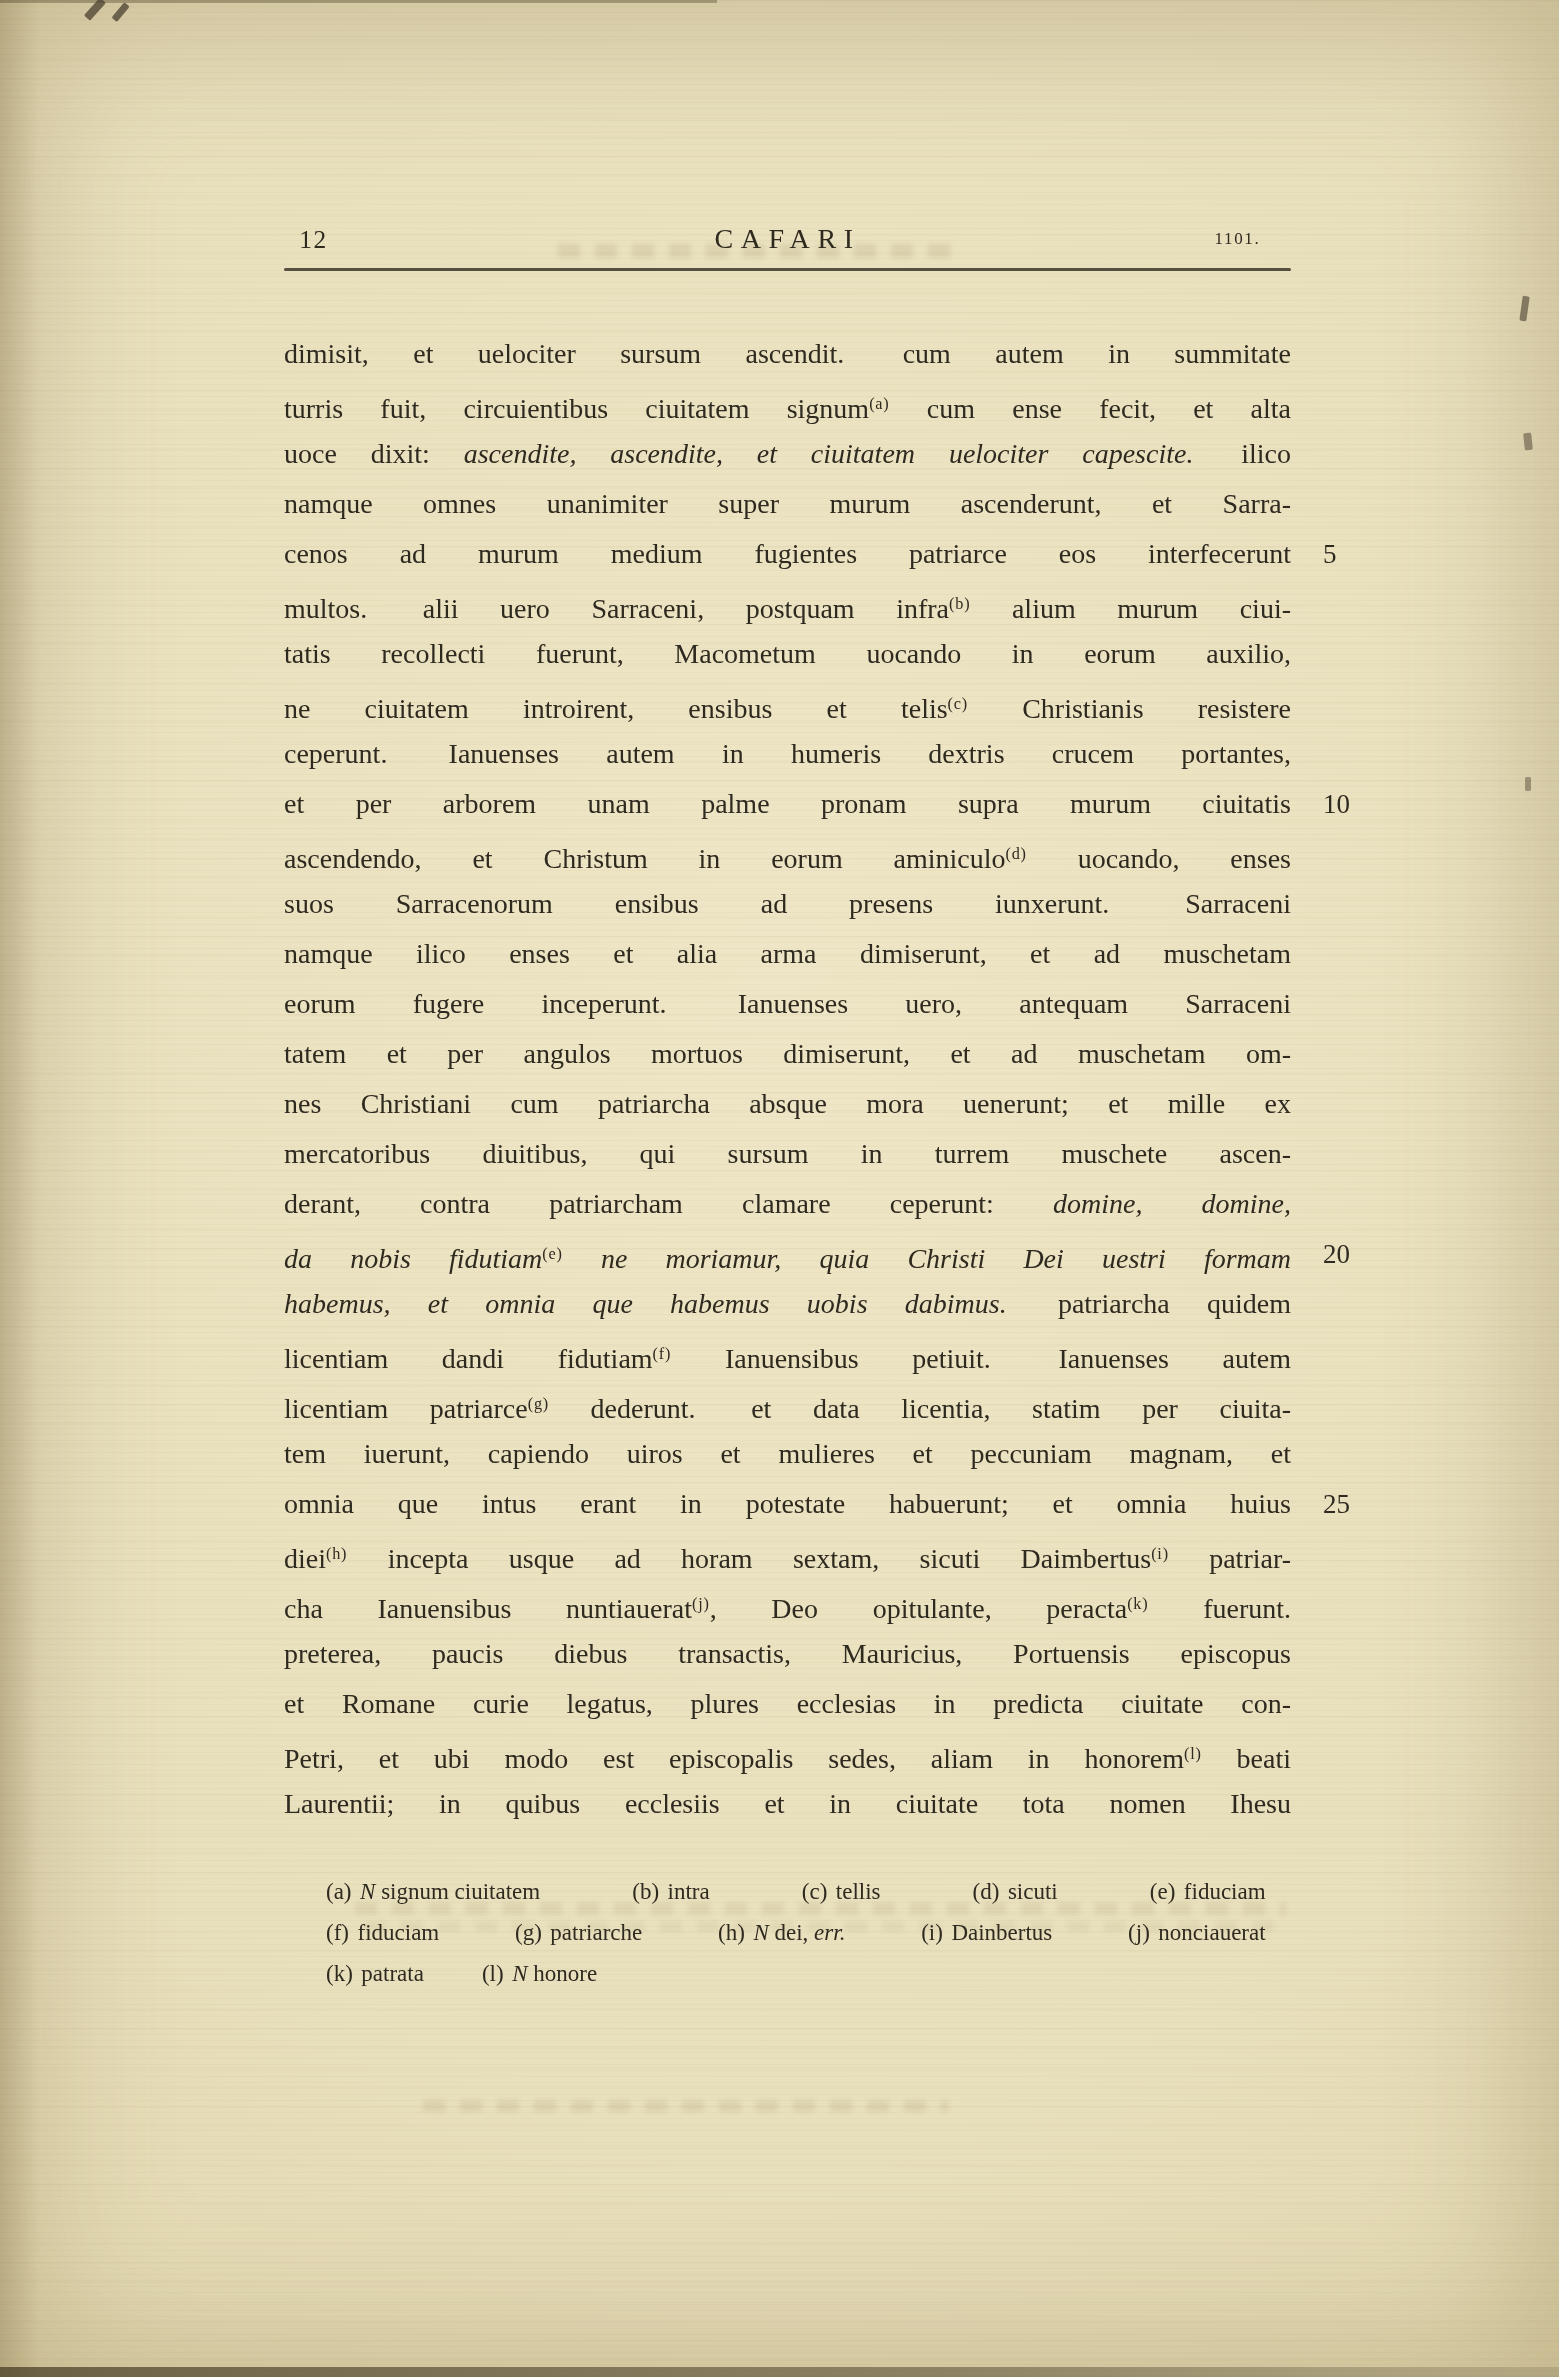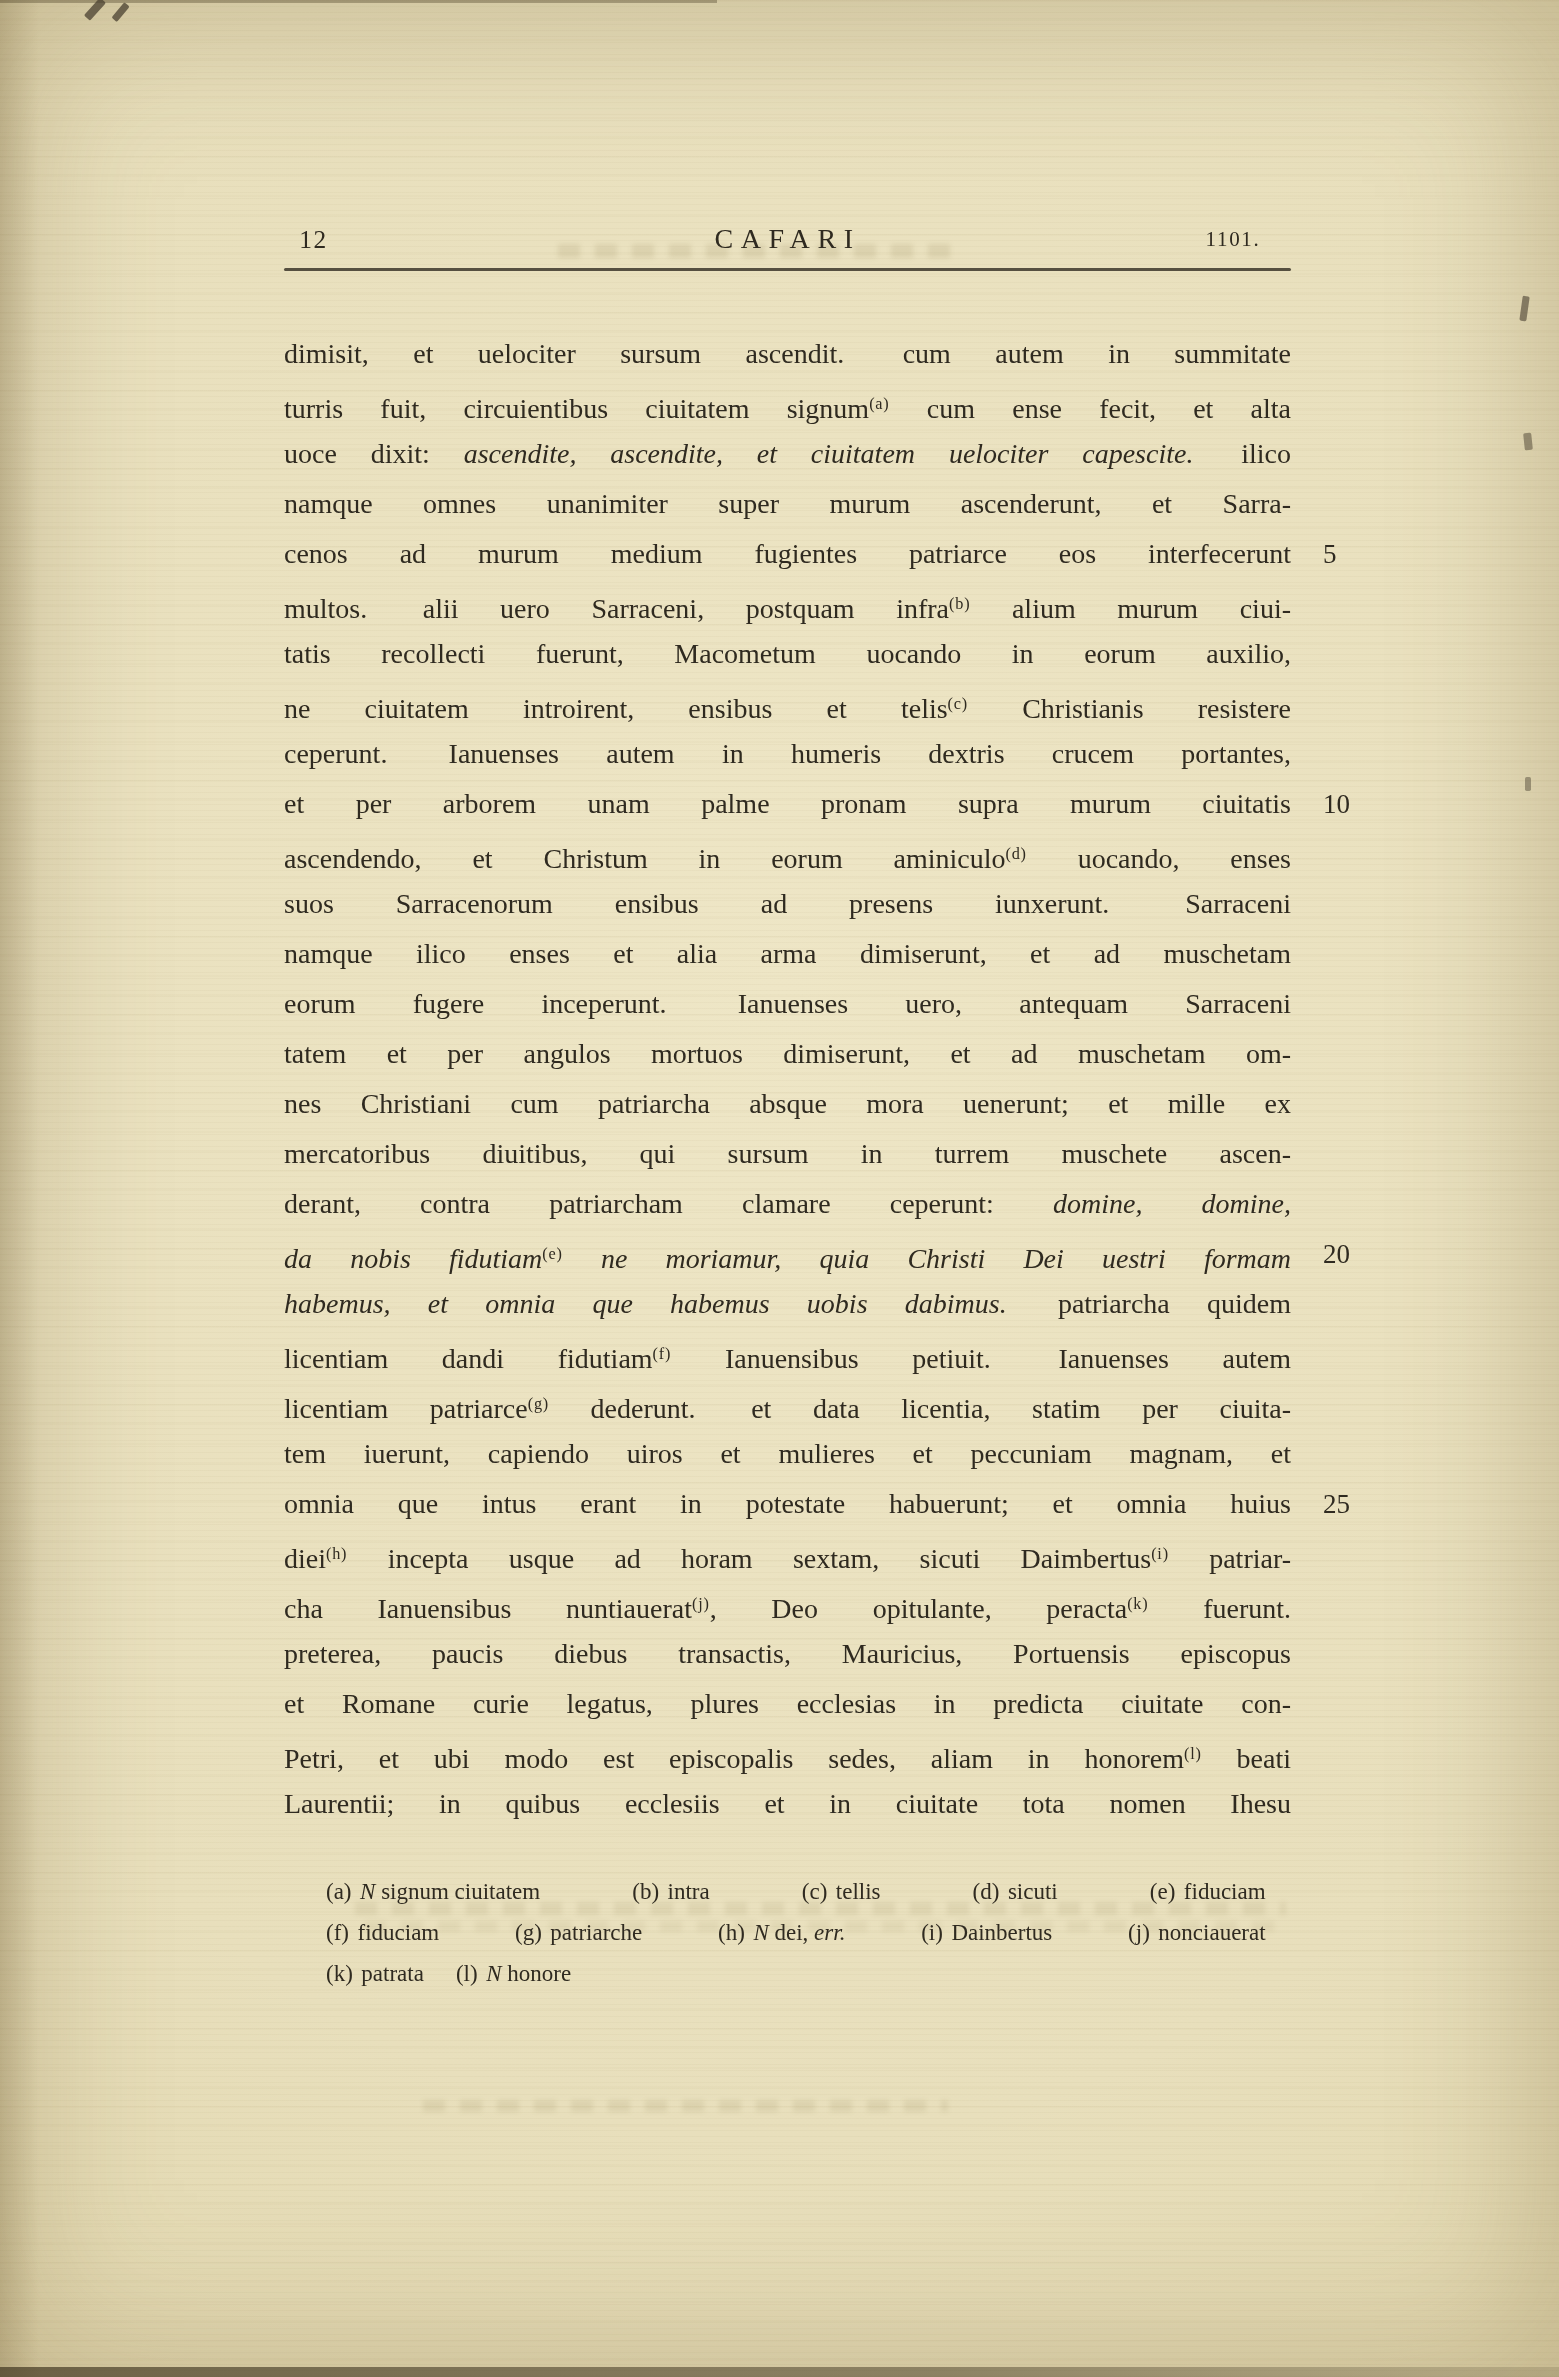--- a/index.html
+++ b/index.html
@@ -33,35 +33,35 @@
   .s2{left:355px;top:1902px;width:931px;height:12.7px;opacity:0.38;}
   .s3{left:423px;top:2100px;width:525px;height:12px;opacity:0.42;}
   .s4{left:364px;top:1921px;width:914px;height:11px;opacity:0.28;}
 
   .page-inner{position:absolute;left:284px;top:222px;width:1007px;}
 
   header{position:relative;height:34px;line-height:34px;}
   .pgnum{position:absolute;left:15.2px;top:0;font-size:25.4px;letter-spacing:1.7px;}
   .runtitle{position:absolute;left:0;right:0;top:0;text-align:center;
     font-size:28px;letter-spacing:7.6px;}
-  .colnum{position:absolute;right:30.5px;top:0;font-size:21px;letter-spacing:1.7px;margin-left:39px;}
+  .colnum{position:absolute;right:30.5px;top:0;font-size:17px;letter-spacing:1.7px;margin-left:39px;}
   .header-rule{margin-top:12px;height:2.5px;background:#3c362a;opacity:0.85;border-radius:1.7px;}
 
   main{margin-top:58px;font-size:28px;}
   .line{position:relative;height:50px;line-height:50px;overflow:visible;}
   .line-text{display:block;text-align:justify;text-align-last:justify;text-justify:inter-word;
     height:50px;overflow:hidden;}
   .seg-n{font-style:normal;}
   .seg-i{font-style:italic;}
   .seg-s{font-size:0.58em;vertical-align:0.55em;letter-spacing:0.8px;}
   .margin-no{position:absolute;left:calc(100% + 32px);top:0;font-size:27px;line-height:50px;}
 
   #footnotes{margin-top:42px;font-size:23px;padding:0 25.4px 0 42px;}
   .fn-row{display:flex;justify-content:space-between;line-height:41px;}
-  .fn-row:last-child{justify-content:flex-start;gap:32px;}
+  .fn-row:last-child{justify-content:flex-start;gap:58px;}
   .fn-marker{margin-right:8.5px;}
 </style>
 </head>
 <body>
 
 <div class="vignette"></div>
 <div class="left-edge-shade"></div>
 <div class="top-line"></div>
 <div class="artifact a1"></div>
 <div class="artifact a2"></div>

